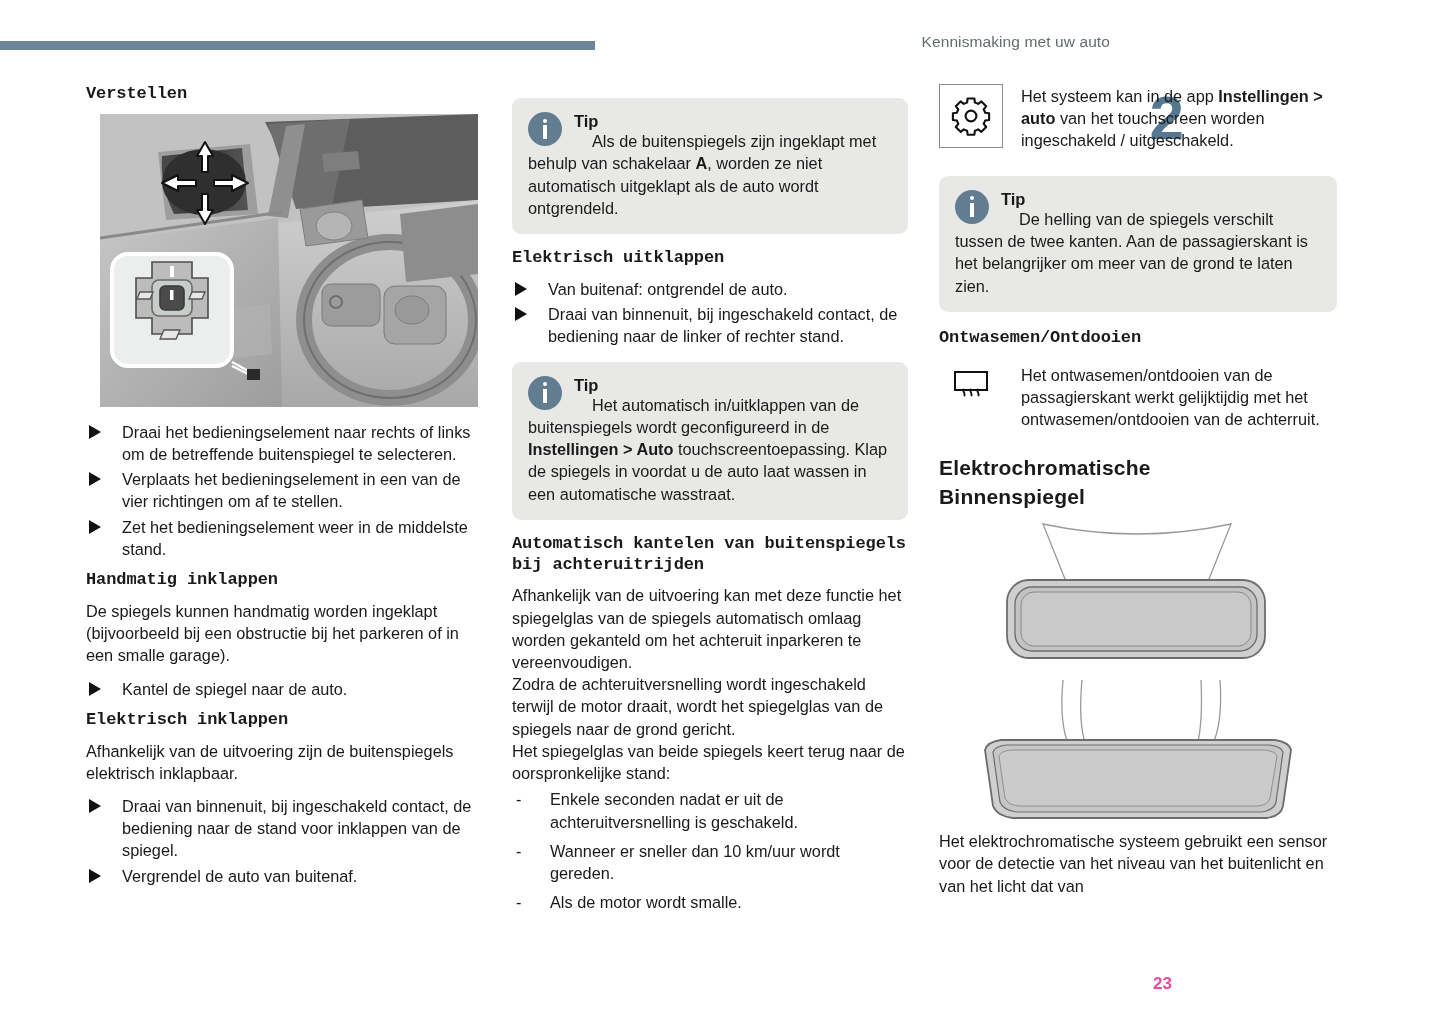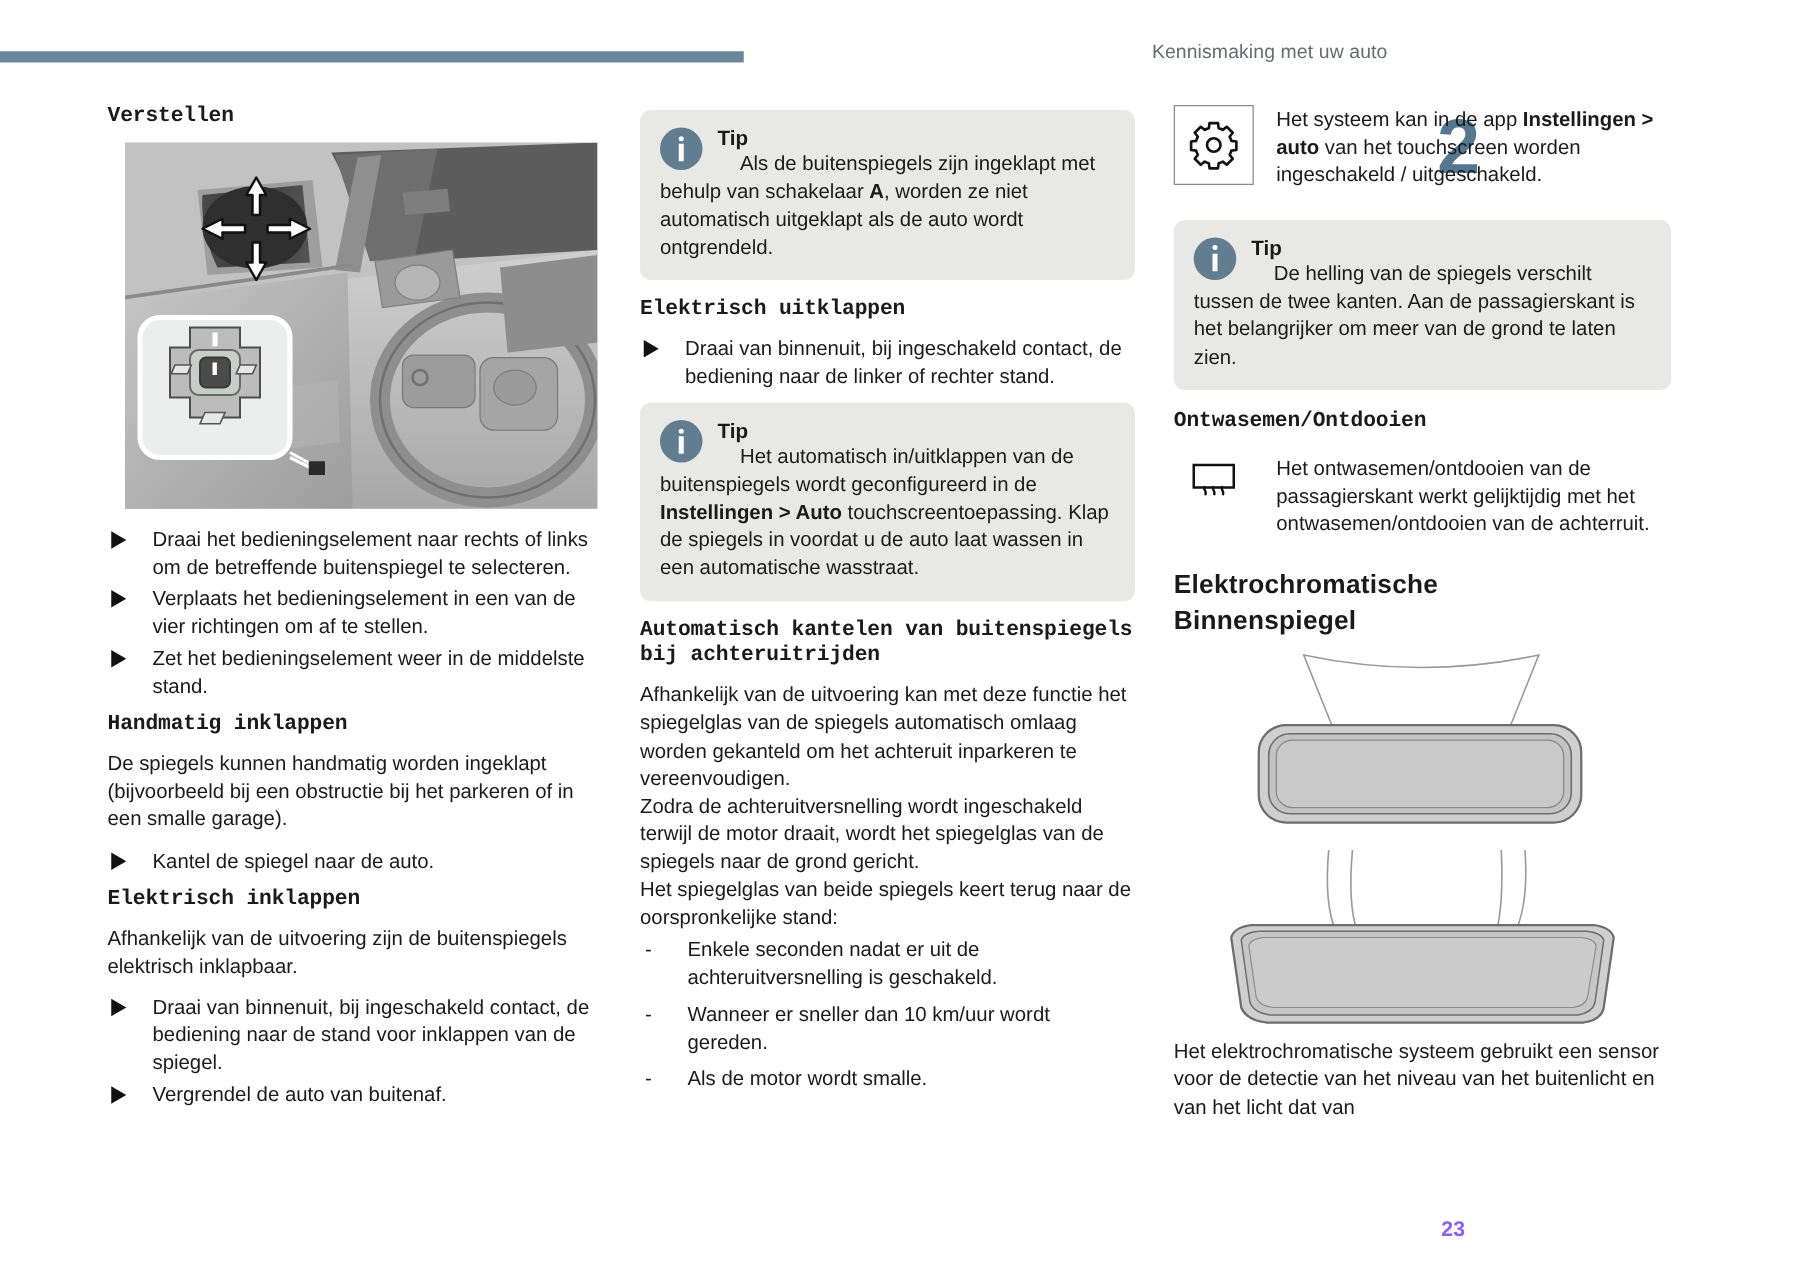--- a/index.html
+++ b/index.html
@@ -46,21 +46,21 @@
     font-weight: bold;
     color: #567790;
     line-height: 1;
   }
   .page-number {
     position: absolute;
     right: 42px;
     bottom: 24px;
     font-size: 17px;
     font-weight: bold;
-    color: #8b5cf6;
+    color: #ec4899;
     margin-top: 23px;
   }
 
   
   .col {
     position: absolute;
     top: 84px;
   }
   .col-left  { left: 86px;  width: 398px; }
   .col-mid   { left: 512px; width: 396px; }
@@ -128,21 +128,21 @@
     font-size: 16.3px;
     line-height: 1.365;
   }
 
   
   .tipbox {
     position: relative;
     background: #e8e8e6;
     border-radius: 9px;
     padding: 13px 16px 15px 16px;
-    margin: 4px 0 14px 0;
+    margin: 14px 0 14px 0;
   }
   .tip-icon {
     float: left;
     width: 34px; height: 34px;
     border-radius: 50%;
     background: #637d90;
     margin: 1px 12px 0 0;
     position: relative;
   }
   .tip-icon::before {
@@ -335,20 +335,21 @@
 
     <div class="tipbox">
       <div class="tip-icon"></div>
       <div class="tip-title">Tip</div>
       <div class="tip-text"><span>Als de buitenspiegels zijn ingeklapt met behulp van schakelaar </span><b>A</b><span>, worden ze niet automatisch uitgeklapt als de auto wordt ontgrendeld.</span></div>
     </div>
 
     <h3 class="sub">Elektrisch uitklappen</h3>
 
     <ul class="tri">
+      <li><span class="tri-mark"></span><span>Van buitenaf: ontgrendel de auto.</span></li>
       <li><span class="tri-mark"></span><span>Draai van binnenuit, bij ingeschakeld contact, de bediening naar de linker of rechter stand.</span></li>
     </ul>
 
     <div class="tipbox">
       <div class="tip-icon"></div>
       <div class="tip-title">Tip</div>
       <div class="tip-text"><span>Het automatisch in/uitklappen van de buitenspiegels wordt geconfigureerd in de </span><b>Instellingen &gt; Auto</b><span> touchscreentoepassing. Klap de spiegels in voordat u de auto laat wassen in een automatische wasstraat.</span></div>
     </div>
 
     <h3 class="sub">Automatisch kantelen van buitenspiegels bij achteruitrijden</h3>

